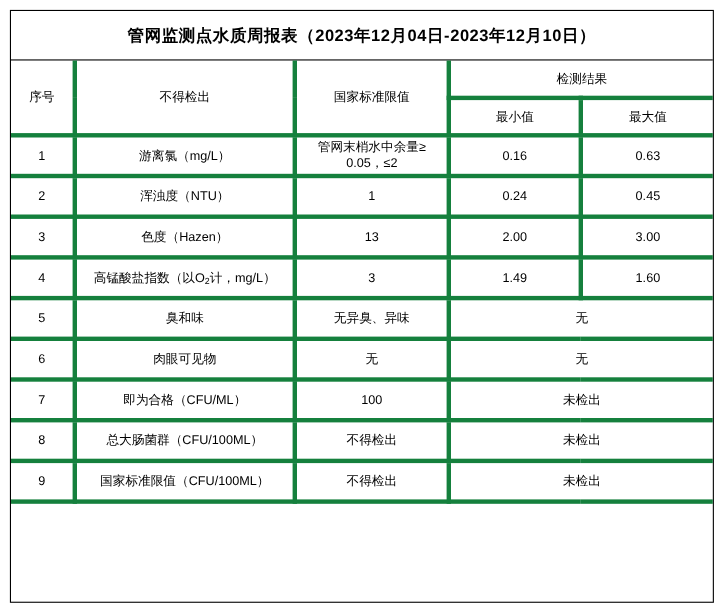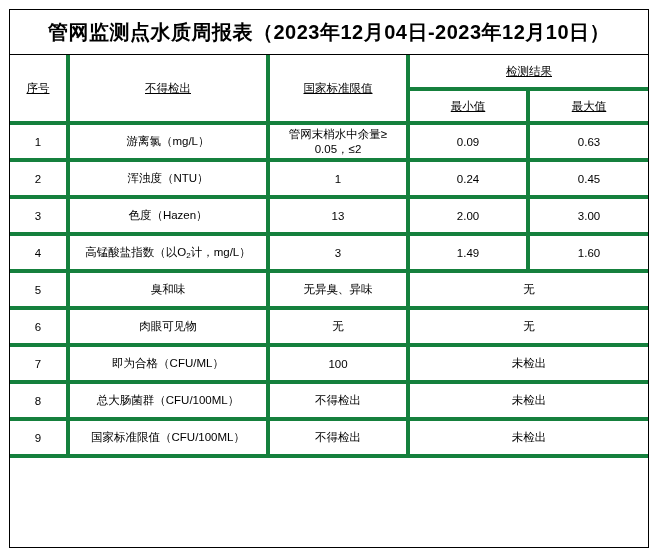--- a/index.html
+++ b/index.html
@@ -32,21 +32,21 @@
   }
   .title-band {
     height: 45px;
     display: flex;
     align-items: center;
     justify-content: center;
     border-bottom: 1px solid #000000;
     box-sizing: border-box;
   }
   .title-text {
-    font-size: 20px;
+    font-size: 15px;
     font-weight: bold;
     letter-spacing: 0.5px;
   }
   table.report {
     border-collapse: collapse;
     width: 100%;
     table-layout: fixed;
   }
   table.report td, table.report th {
     border: 4px solid #15803d;
@@ -75,21 +75,20 @@
   }
   .col-no    { width: 58px; }
   .col-item  { width: 200px; }
   .col-std   { width: 140px; }
   .col-min   { width: 121px; }
   .col-max   { width: 121px; }
 
   .head-cell {
     font-size: 12.5px;
     height: 34px;
-    text-decoration: underline;
   }
   .head-tall {
     height: 68px;
   }
   td.body-cell {
     height: 37px;
   }
   .val-num {
     font-size: 11.5px;
   }
@@ -135,21 +134,21 @@
           <th class="col-max head-cell">最大值</th>
         </tr>
 
         <tr>
           <td class="body-cell">1</td>
           <td class="body-cell">游离氯（mg/L）</td>
           <td class="body-cell std-two-line">
             <span>管网末梢水中余量≥</span><br>
             <span>0.05，≤2</span>
           </td>
-          <td class="body-cell val-num">0.09</td>
+          <td class="body-cell val-num">0.16</td>
           <td class="body-cell val-num">0.63</td>
         </tr>
 
         <tr>
           <td class="body-cell">2</td>
           <td class="body-cell">浑浊度（NTU）</td>
           <td class="body-cell">1</td>
           <td class="body-cell val-num">0.24</td>
           <td class="body-cell val-num">0.45</td>
         </tr>

